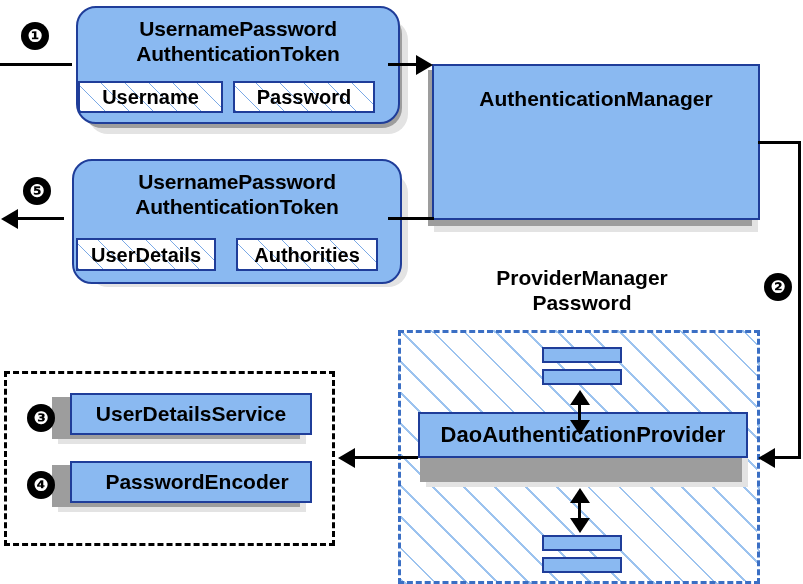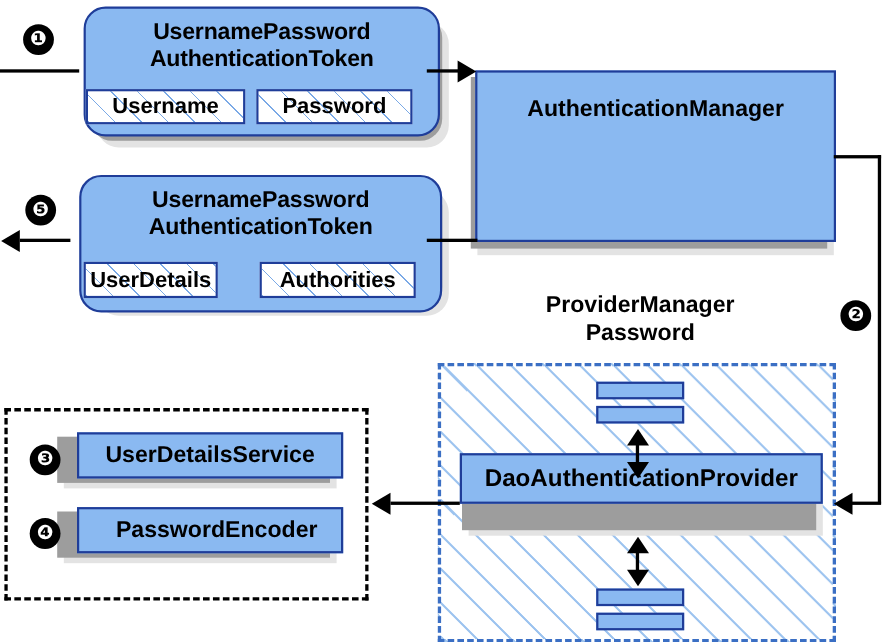--- a/index.html
+++ b/index.html
@@ -192,21 +192,21 @@
 
   <div class="abs shadow-layer2 rounded" style="left:76px; top:173px; width:320px; height:114px;"></div>
   <div class="abs shadow-layer rounded" style="left:70px; top:167px; width:320px; height:114px;"></div>
 
   <div class="abs bluebox rounded" style="left:60px; top:159px; width:330px; height:125px;">
     <div class="token-title">
       <div>UsernamePassword</div>
       <div>AuthenticationToken</div>
     </div>
   </div>
-  <div class="abs hatch field" style="left:76px; top:238px; width:122px; height:33px;">
+  <div class="abs hatch field" style="left:76px; top:238px; width:140px; height:33px;">
     <span>UserDetails</span>
   </div>
   <div class="abs hatch field" style="left:236px; top:238px; width:142px; height:33px;">
     <span>Authorities</span>
   </div>
 
   <div class="abs hline" style="left:18px; top:217px; width:46px;"></div>
   <div class="abs arrow-l" style="left:1px; top:209px;"></div>
 
   <div class="abs hline" style="left:758px; top:141px; width:43px;"></div>

